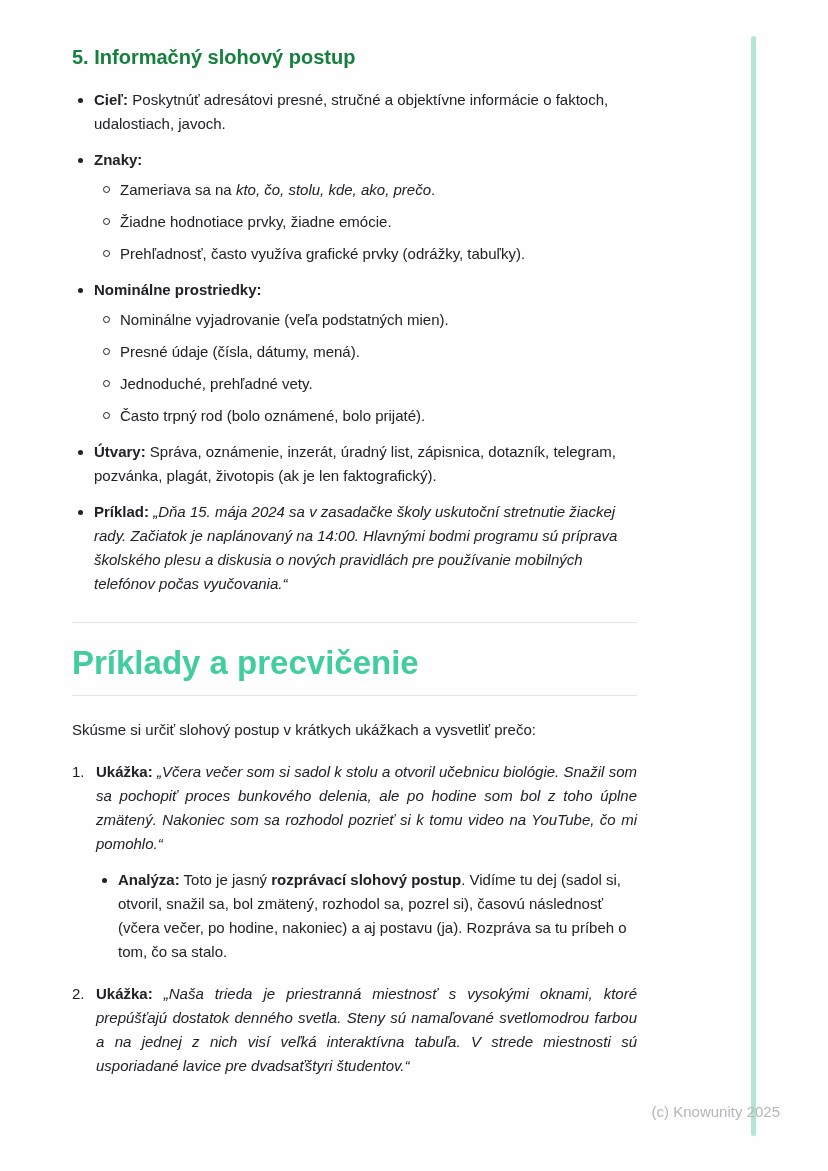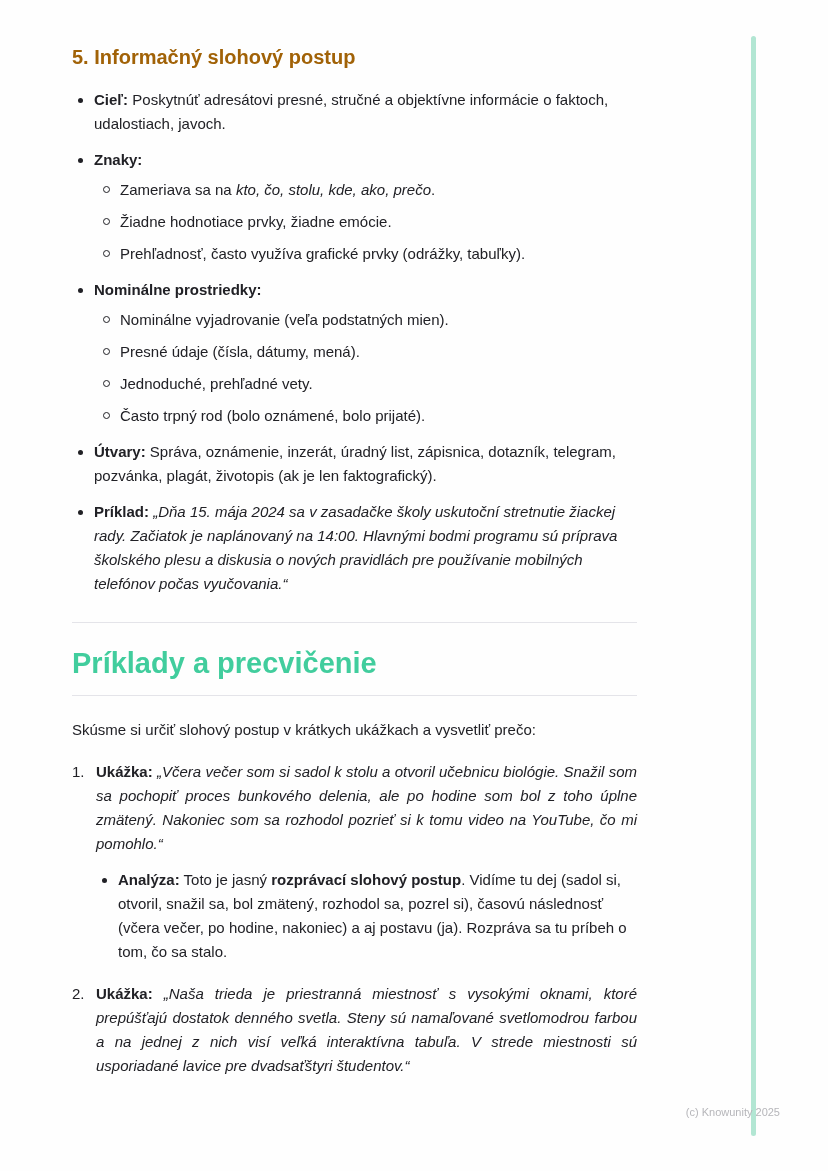--- a/index.html
+++ b/index.html
@@ -28,21 +28,21 @@
     position: absolute;
     left: 72px;
     top: 44px;
     width: 565px;
   }
   h2, h3, p, ul, ol, li { margin: 0; padding: 0; }
   .section-heading {
     font-size: 20px;
     line-height: 26px;
     font-weight: 700;
-    color: #a16207;
+    color: #15803d;
     margin-bottom: 18px;
   }
   .toplist { list-style: none; }
   .top-item { position: relative; padding-left: 22px; margin-bottom: 12px; }
   .top-item::before {
     content: "";
     position: absolute;
     left: 6px; top: 10px;
     width: 5px; height: 5px;
     border-radius: 50%;
@@ -56,21 +56,21 @@
     left: 9px; top: 8px;
     width: 5px; height: 5px;
     border-radius: 50%;
     border: 1.2px solid #212126;
     background: transparent;
   }
   .b { font-weight: 700; }
   .quote { font-style: italic; }
   .divider { border: none; border-top: 1px solid #e4e4e9; margin: 26px 0 0; }
   .big-heading {
-    font-size: 29px;
+    font-size: 33px;
     line-height: 36px;
     font-weight: 700;
     color: #41cd9d;
     margin-top: 22px;
     padding-bottom: 14px;
     border-bottom: 1px solid #e4e4e9;
   }
   .intro { margin-top: 22px; }
   .exlist { list-style: none; margin-top: 18px; }
   .ex-item { position: relative; padding-left: 24px; margin-bottom: 18px; }
@@ -82,21 +82,21 @@
     position: absolute;
     left: 4px; top: 10px;
     width: 5px; height: 5px;
     border-radius: 50%;
     background: #212126;
   }
   .watermark {
     position: absolute;
     right: 48px;
     bottom: 52px;
-    font-size: 11px;
+    font-size: 15px;
     line-height: 14px;
     color: #b6b6ba;
   }
 </style>
 </head>
 <body>
 
 <div class="page">
 
   <div class="accent-line"></div>

